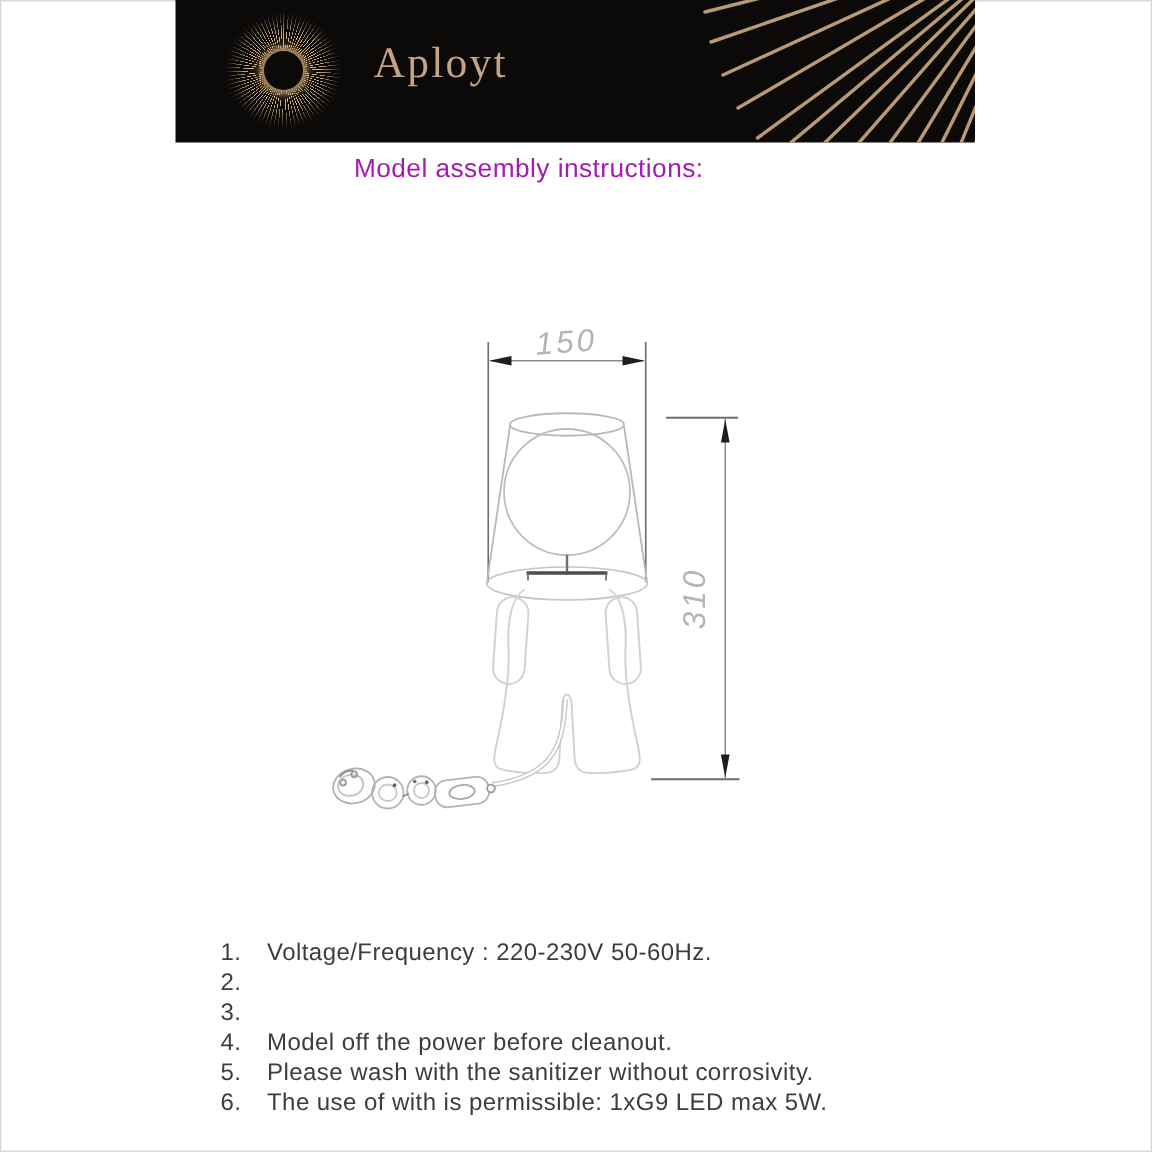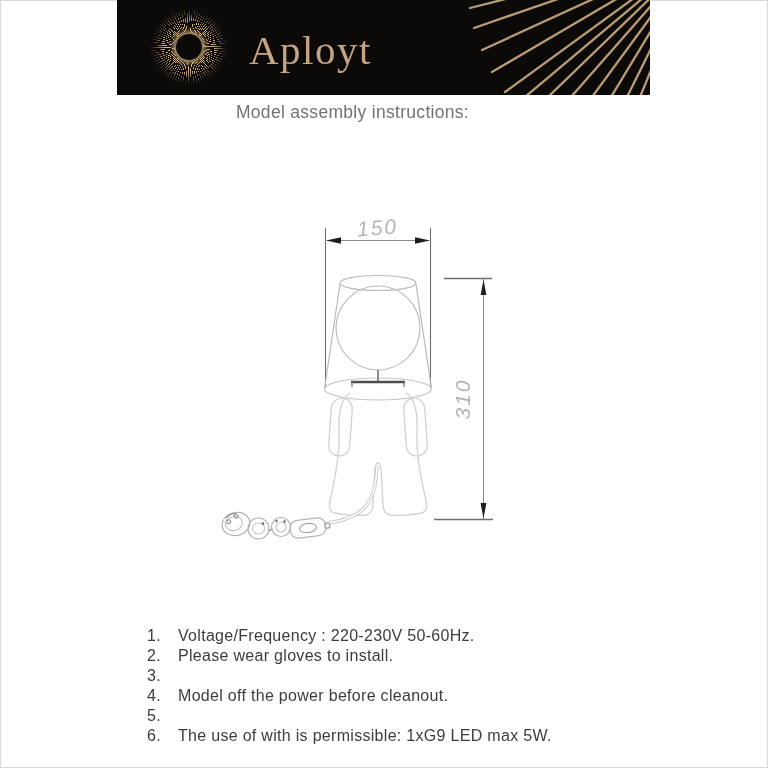--- a/index.html
+++ b/index.html
@@ -30,26 +30,26 @@
     -webkit-mask:radial-gradient(circle closest-side, transparent 0 13px, #000 16px, #000 24px, rgba(0,0,0,0.15) 36px, transparent 39px);
             mask:radial-gradient(circle closest-side, transparent 0 13px, #000 16px, #000 24px, rgba(0,0,0,0.15) 36px, transparent 39px);
   }
   .star-hole{
     position:absolute;left:26px;top:26px;width:26px;height:26px;border-radius:50%;
     background:#0c0a08;box-shadow:0 0 6px 2px rgba(240,210,160,0.55);
   }
   .brand-name{
     position:absolute;left:132px;top:26px;
     font-family:"Liberation Serif", serif;
-    font-size:41px;font-weight:400;letter-spacing:1.5px;color:#c4a484;
+    font-size:29px;font-weight:400;letter-spacing:1.5px;color:#c4a484;
   }
   .corner-rays{position:absolute;right:0;top:0;}
 
   
-  .title-block{position:absolute;left:0;top:101px;width:705px;text-align:center;color:#737373;}
+  .title-block{position:absolute;left:0;top:101px;width:705px;text-align:center;color:#a21caf;}
   .title-line1{font-size:17.5px;font-weight:500;letter-spacing:.3px;line-height:22px;}
   .title-line2{font-size:17.5px;font-weight:500;letter-spacing:.3px;line-height:22px;}
 
   
   .drawing{position:absolute;inset:0;}
   .dim-text{
     font-family:"Liberation Sans", sans-serif;
     font-style:italic;font-size:21px;fill:#b4b4b4;letter-spacing:2px;
   }
 
@@ -175,31 +175,31 @@
     </g>
   </svg>
 
   <div class="instructions">
     <div class="instr-row">
       <span class="instr-num">1.</span>
       <span class="instr-text">Voltage/Frequency : 220-230V 50-60Hz.</span>
     </div>
     <div class="instr-row">
       <span class="instr-num">2.</span>
-      <span class="instr-text">Please wear gloves to install.</span>
     </div>
     <div class="instr-row">
       <span class="instr-num">3.</span>
     </div>
     <div class="instr-row">
       <span class="instr-num">4.</span>
       <span class="instr-text">Model off the power before cleanout.</span>
     </div>
     <div class="instr-row">
       <span class="instr-num">5.</span>
+      <span class="instr-text">Please wash with the sanitizer without corrosivity.</span>
     </div>
     <div class="instr-row">
       <span class="instr-num">6.</span>
       <span class="instr-text">The use of with is permissible: 1xG9 LED max 5W.</span>
     </div>
   </div>
 
 </div>
 
 </body></html>

